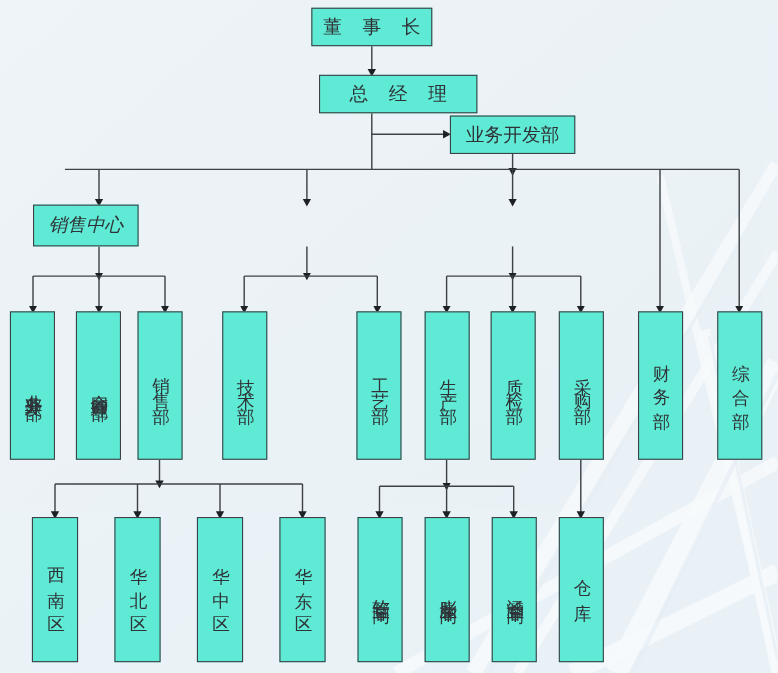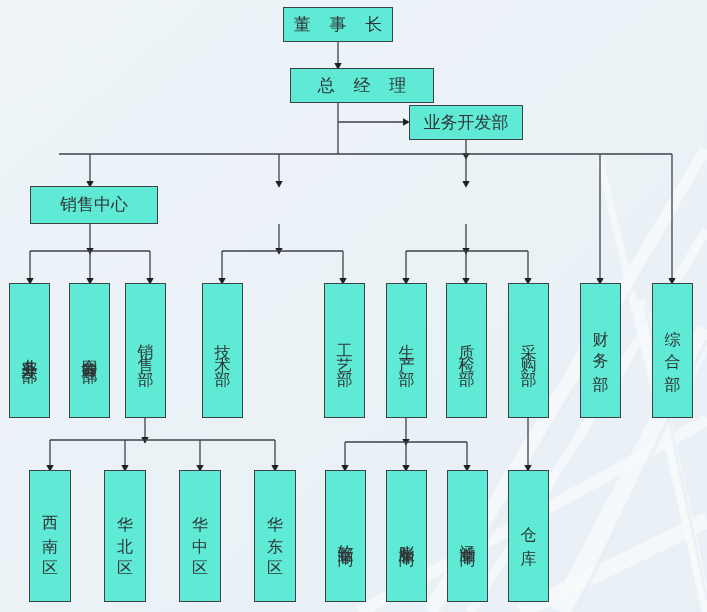--- a/index.html
+++ b/index.html
@@ -162,21 +162,21 @@
   </div>
 
   <div class="node h wide" style="left:278px;top:68px;width:144px;height:35px;margin-left:12px;">
     <span>总 经 理</span>
   </div>
 
   <div class="node h" style="left:409px;top:105px;width:114px;height:35px;">
     <span>业务开发部</span>
   </div>
 
-  <div class="node h" style="left:30px;top:186px;width:128px;height:38px;">
+  <div class="node h" style="left:30px;top:186px;width:96px;height:38px;font-style:italic;">
     <span>销售中心</span>
   </div>
 
   <div class="node v tight" style="left:9px;top:283px;width:41px;height:135px;">
     <span class="lbl">业务开发部</span>
   </div>
   <div class="node v tight" style="left:69px;top:283px;width:41px;height:135px;">
     <span class="lbl">合同管理部</span>
   </div>
   <div class="node v sparse" style="left:125px;top:283px;width:41px;height:135px;">

